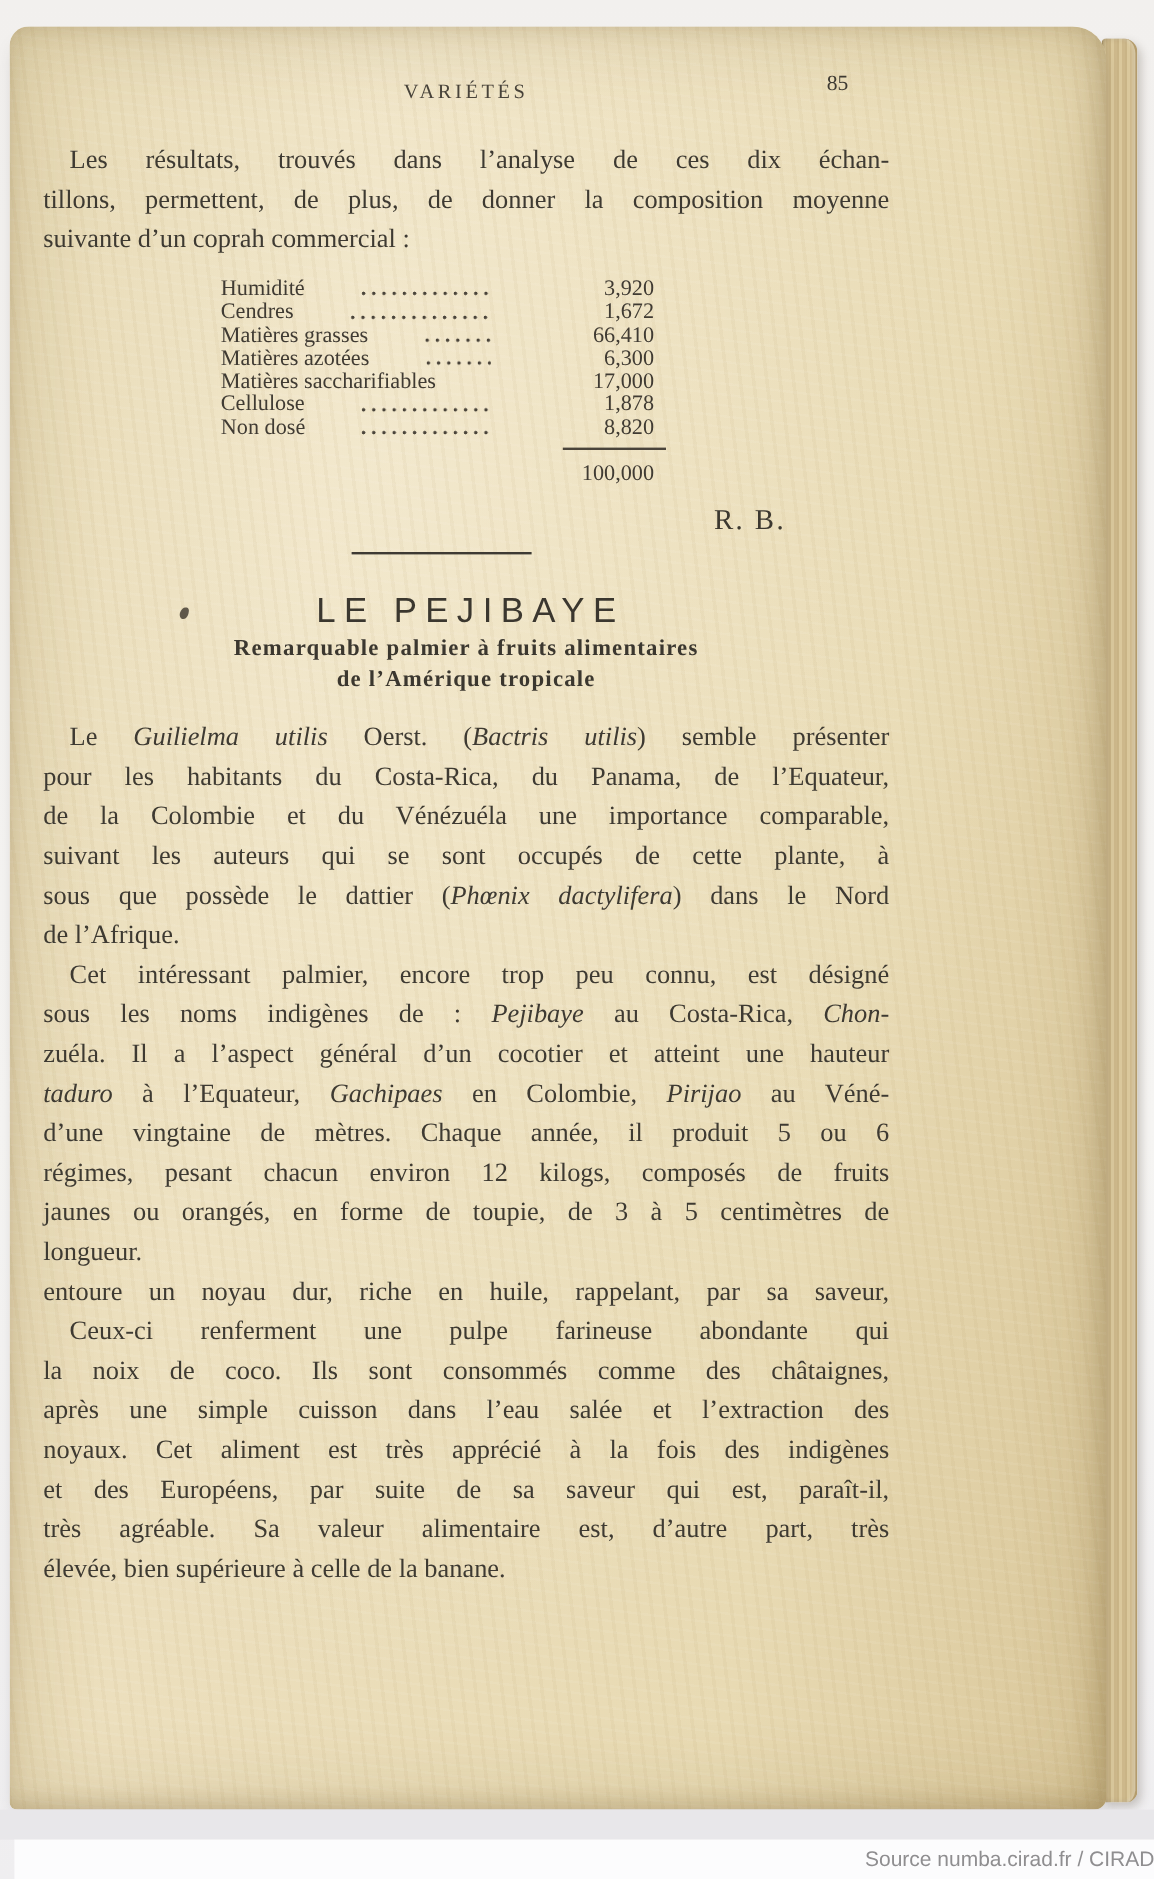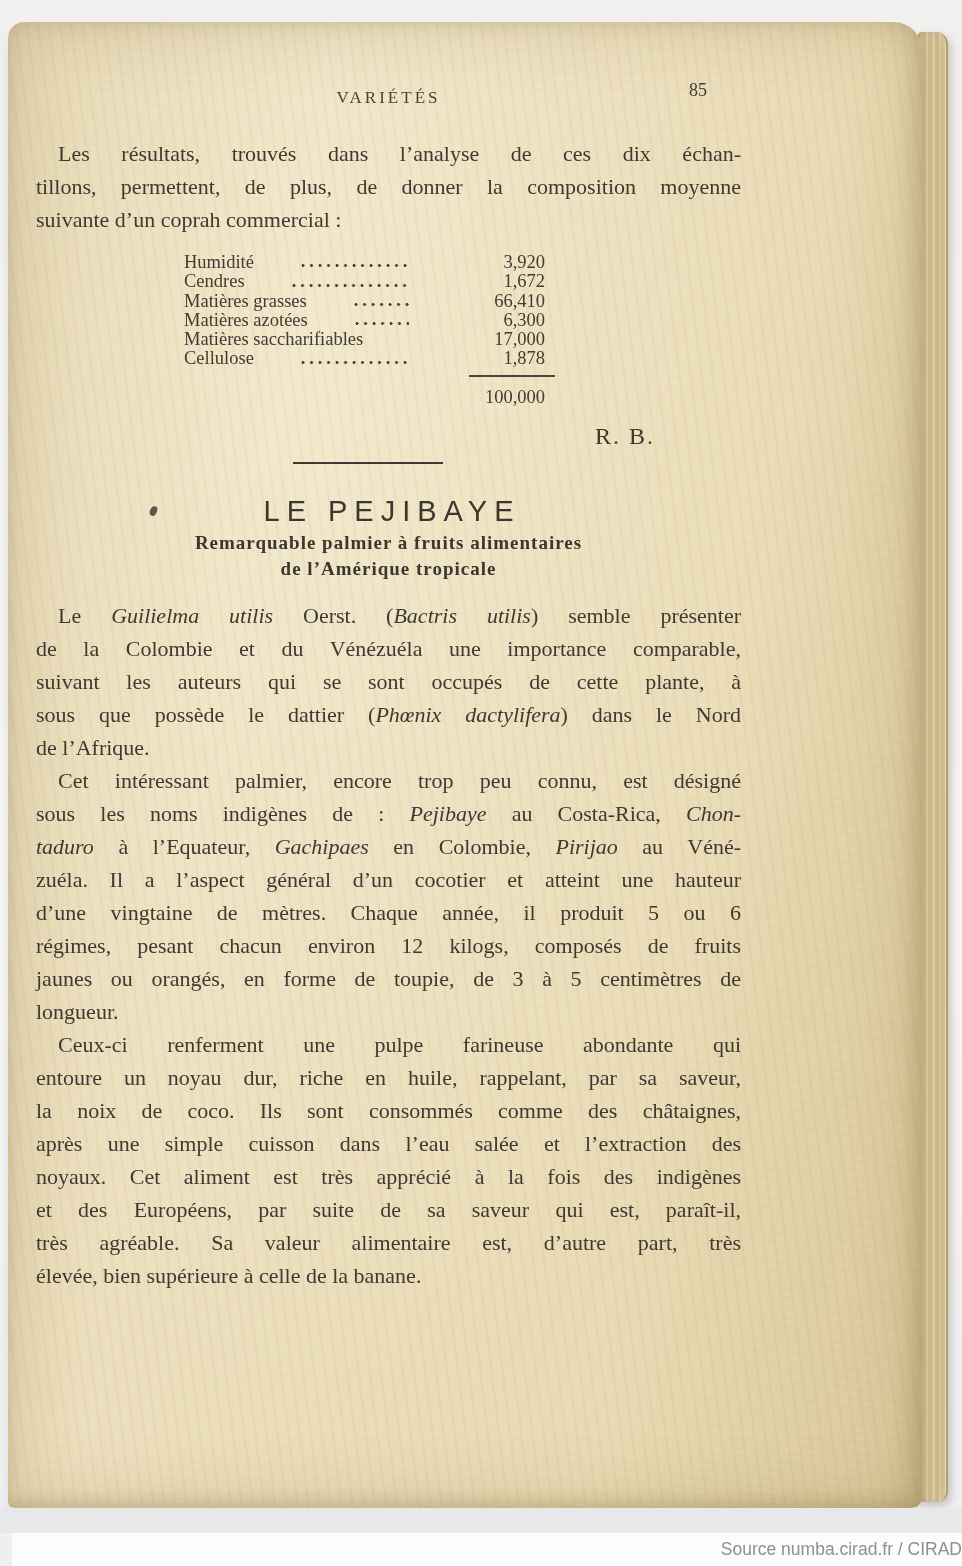--- a/index.html
+++ b/index.html
@@ -18,21 +18,21 @@
       background:
         repeating-linear-gradient(83deg, rgba(150,120,60,.05) 0 3px, rgba(0,0,0,0) 3px 11px),
         repeating-linear-gradient(7deg, rgba(255,255,255,.06) 0 2px, rgba(0,0,0,0) 2px 9px),
         radial-gradient(ellipse at 35% 25%, rgba(255,250,235,.35), rgba(0,0,0,0) 65%),
         linear-gradient(100deg,#e2d3aa,#ecdfbd 28%,#e8dab3 72%,#dbc99d 96%,#d2bf90);
       box-shadow:inset 0 0 70px rgba(125,98,50,.22), inset -10px 0 20px rgba(120,95,50,.16),
                  inset 0 -6px 16px rgba(120,95,50,.14), 0 10px 16px -8px rgba(60,58,66,.35);
       color:#3e3a32;}
   .content{position:absolute;left:28px;top:0;width:705px;}
   
-  .running-head{position:relative;margin-top:65px;height:22px;}
+  .running-head{position:relative;margin-top:44px;height:22px;}
   .running-title{text-align:center;font-size:17px;letter-spacing:3px;color:#48433a;line-height:22px;}
   .page-number{position:absolute;right:34px;top:-7px;font-size:18px;color:#3e3a32;}
   
   .tline{line-height:33px;font-size:22px;text-align:justify;text-align-last:justify;white-space:normal;}
   .tline.tlast{text-align-last:left;}
   .tline.tfirst{text-indent:22px;}
   em{font-style:italic;}
   .intro{margin-top:28px;}
   
   .comp-table{margin:17px 0 0 148px;width:361px;font-size:18.5px;color:#403b33;}
@@ -108,53 +108,59 @@
             <div class="comp-row">
               <span class="comp-label">Matières saccharifiables</span>
               <span class="comp-leader"></span>
               <span class="comp-value">17,000</span>
             </div>
             <div class="comp-row">
               <span class="comp-label">Cellulose</span>
               <span class="comp-leader"></span>
               <span class="comp-value">1,878</span>
             </div>
+            <div class="comp-row">
+              <span class="comp-label">Non dosé</span>
+              <span class="comp-leader"></span>
+              <span class="comp-value">8,820</span>
+            </div>
           </div>
         <div class="total-rule"></div>
         <div class="total-row">
           <span>100,000</span>
         </div>
       </div>
 
       <div class="signature">R. B.</div>
 
       <div class="divider"></div>
 
       <div class="article-title">LE PEJIBAYE</div>
       <div class="article-subtitle">
         <div>Remarquable palmier à fruits alimentaires</div>
         <div>de l’Amérique tropicale</div>
       </div>
 
       <div class="paragraphs" id="paragraphs">
           <div class="tline tfirst"><span>Le </span><em>Guilielma utilis</em><span> Oerst. (</span><em>Bactris utilis</em><span>) semble présenter</span></div>
+          <div class="tline"><span>pour les habitants du Costa-Rica, du Panama, de l’Equateur,</span></div>
           <div class="tline"><span>de la Colombie et du Vénézuéla une importance comparable,</span></div>
           <div class="tline"><span>suivant les auteurs qui se sont occupés de cette plante, à</span></div>
           <div class="tline"><span>sous que possède le dattier (</span><em>Phœnix dactylifera</em><span>) dans le Nord</span></div>
           <div class="tline tlast"><span>de l’Afrique.</span></div>
           <div class="tline tfirst"><span>Cet intéressant palmier, encore trop peu connu, est désigné</span></div>
           <div class="tline"><span>sous les noms indigènes de : </span><em>Pejibaye</em><span> au Costa-Rica, </span><em>Chon-</em></div>
+          <div class="tline"><span>zuéla. Il a l’aspect général d’un cocotier et atteint une hauteur</span></div>
           <div class="tline"><em>taduro</em><span> à l’Equateur, </span><em>Gachipaes</em><span> en Colombie, </span><em>Pirijao</em><span> au Véné-</span></div>
-          <div class="tline"><span>zuéla. Il a l’aspect général d’un cocotier et atteint une hauteur</span></div>
           <div class="tline"><span>d’une vingtaine de mètres. Chaque année, il produit 5 ou 6</span></div>
           <div class="tline"><span>régimes, pesant chacun environ 12 kilogs, composés de fruits</span></div>
           <div class="tline"><span>jaunes ou orangés, en forme de toupie, de 3 à 5 centimètres de</span></div>
           <div class="tline tlast"><span>longueur.</span></div>
+          <div class="tline"><span>entoure un noyau dur, riche en huile, rappelant, par sa saveur,</span></div>
           <div class="tline tfirst"><span>Ceux-ci renferment une pulpe farineuse abondante qui</span></div>
-          <div class="tline"><span>entoure un noyau dur, riche en huile, rappelant, par sa saveur,</span></div>
           <div class="tline"><span>la noix de coco. Ils sont consommés comme des châtaignes,</span></div>
           <div class="tline"><span>après une simple cuisson dans l’eau salée et l’extraction des</span></div>
           <div class="tline"><span>noyaux. Cet aliment est très apprécié à la fois des indigènes</span></div>
           <div class="tline"><span>et des Européens, par suite de sa saveur qui est, paraît-il,</span></div>
           <div class="tline"><span>très agréable. Sa valeur alimentaire est, d’autre part, très</span></div>
           <div class="tline tlast"><span>élevée, bien supérieure à celle de la banane.</span></div>
         </div>
     </div>
 
     <div class="speck"></div>

